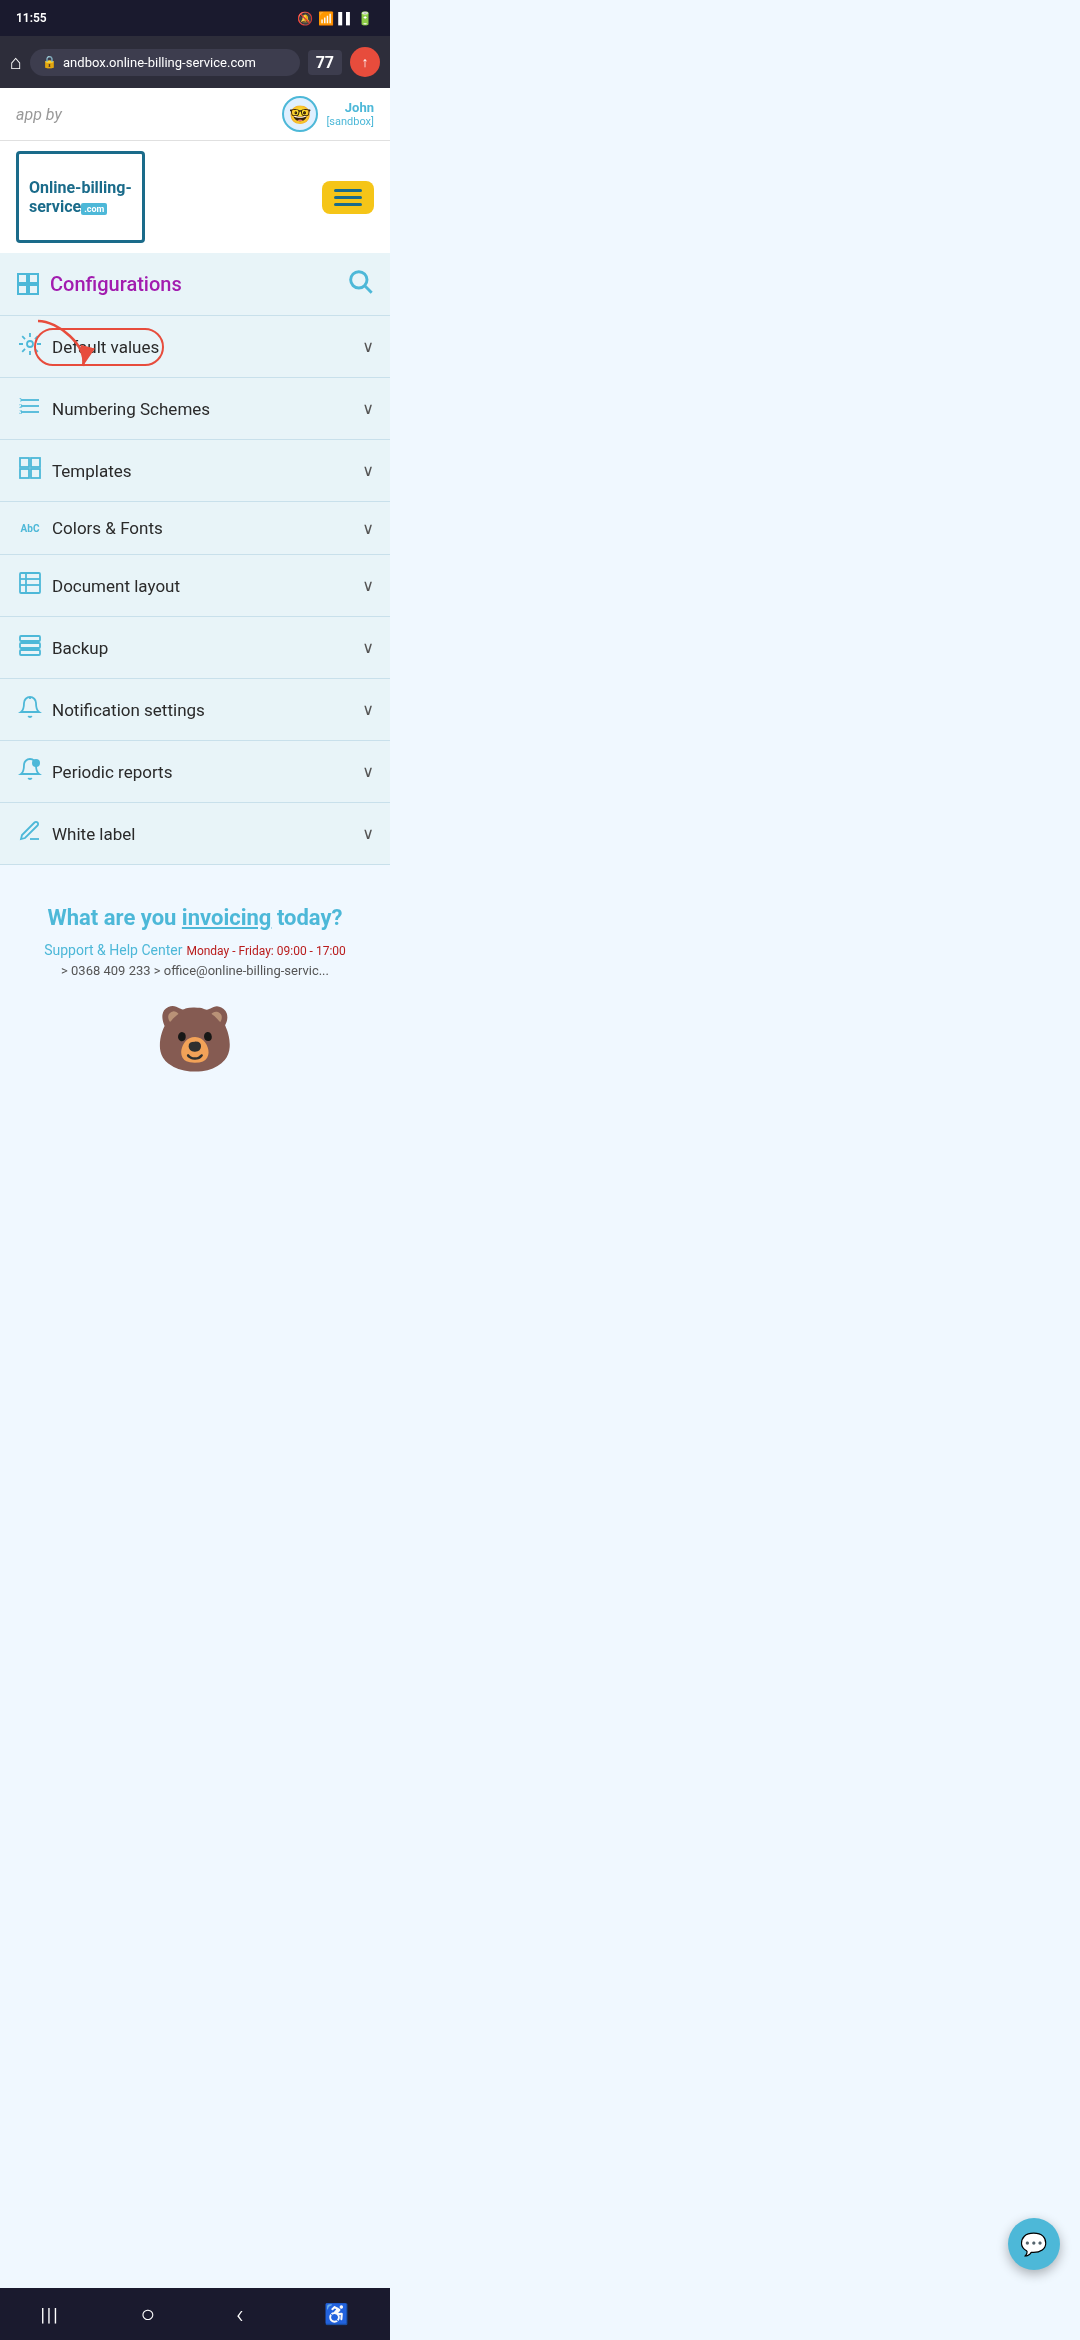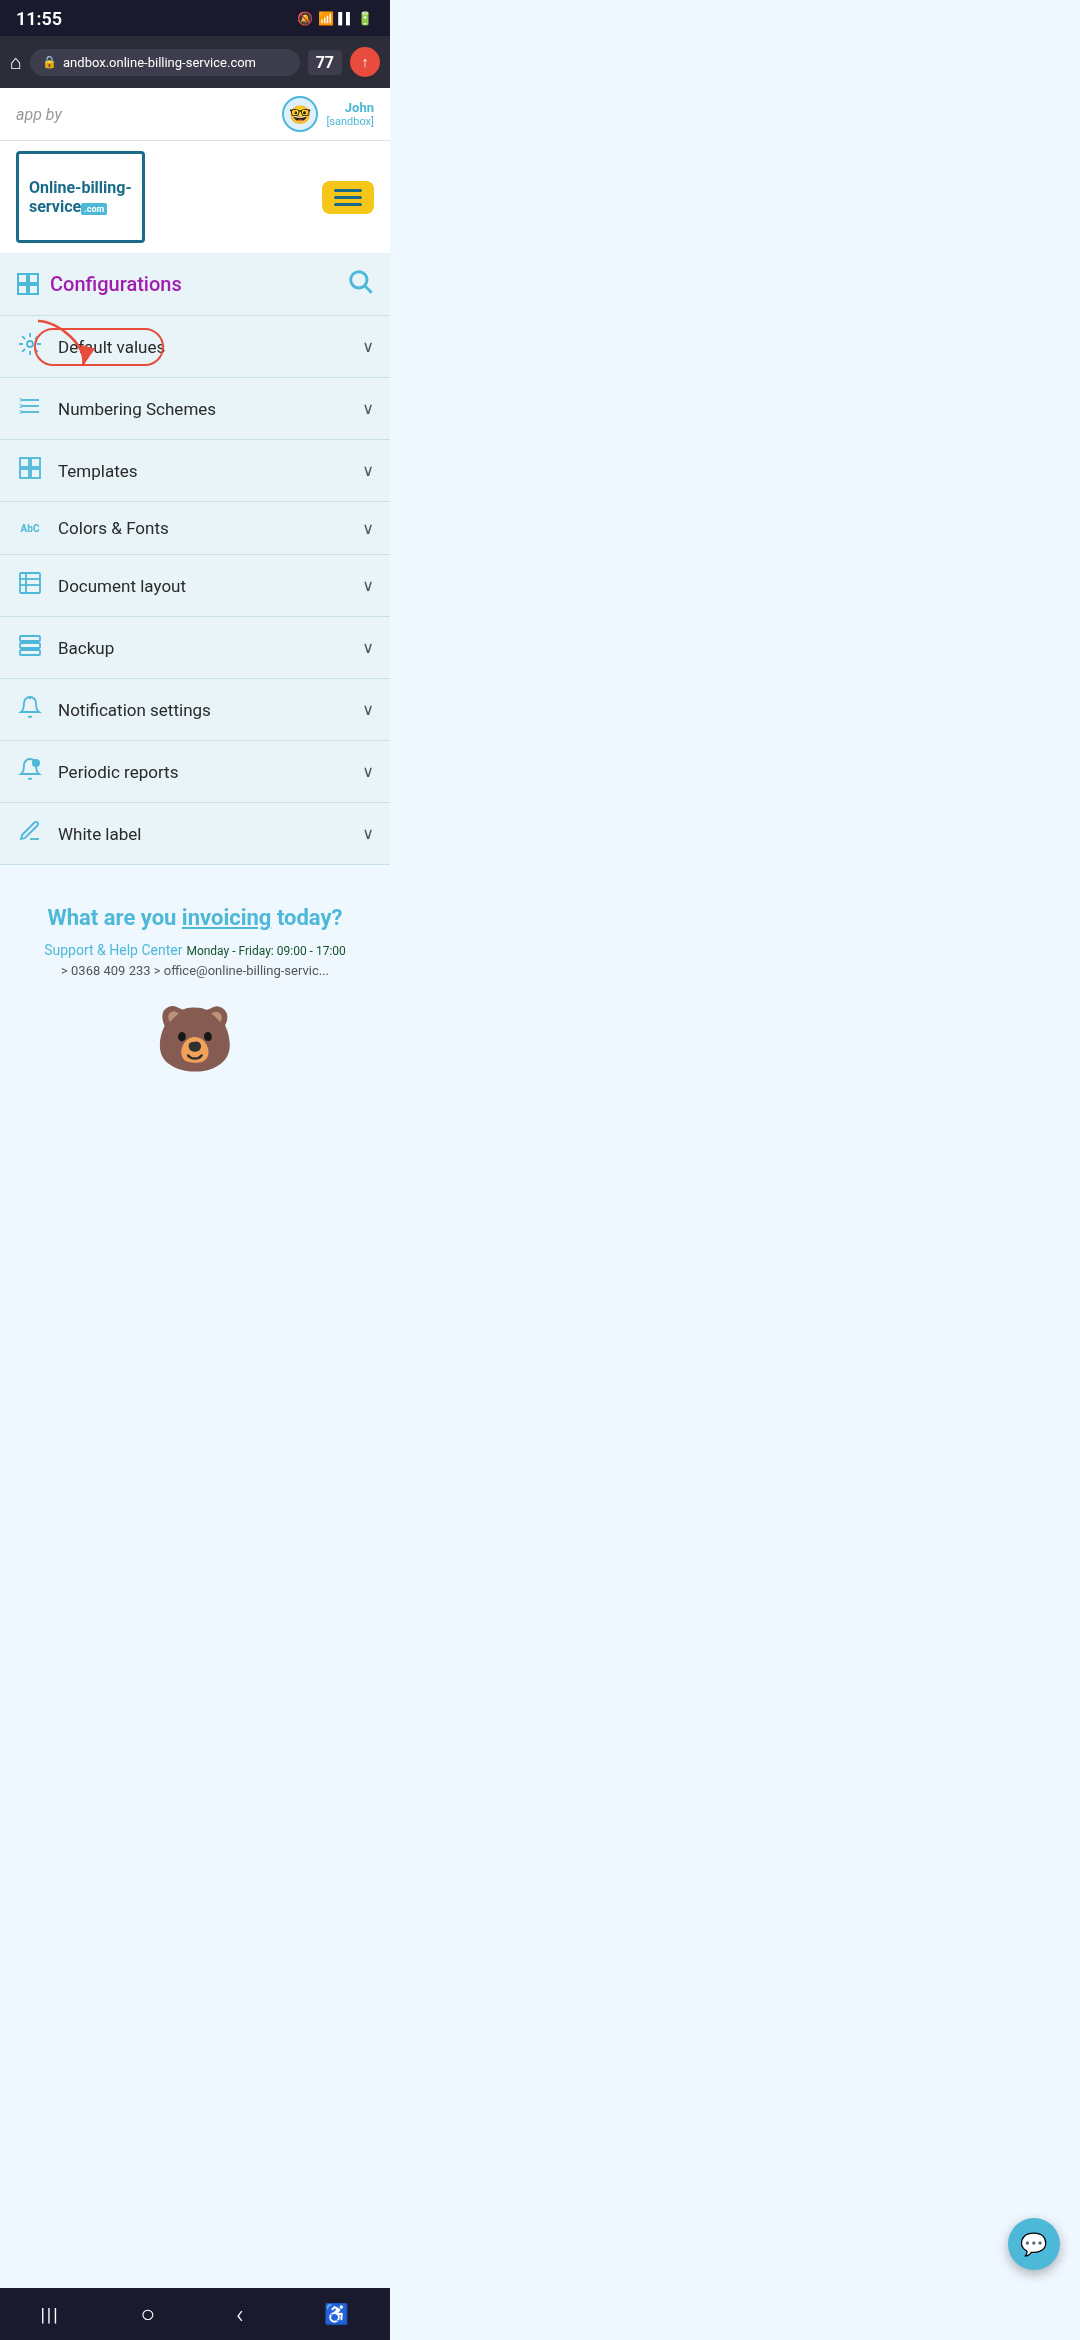--- a/index.html
+++ b/index.html
@@ -17,21 +17,21 @@
     .status-bar {
       background: #1a1a2e;
       color: white;
       display: flex;
       justify-content: space-between;
       align-items: center;
       padding: 6px 16px;
       height: 36px;
     }
     .status-time {
-      font-size: 18px;
+      font-size: 12px;
       font-weight: 600;
     }
     .status-icons {
       display: flex;
       align-items: center;
       gap: 4px;
       font-size: 12px;
     }
 
     
@@ -199,21 +199,21 @@
       padding: 16px 16px;
       display: flex;
       align-items: center;
       justify-content: space-between;
       cursor: pointer;
       position: relative;
     }
     .menu-item-left {
       display: flex;
       align-items: center;
-      gap: 14px;
+      gap: 8px;
     }
     .menu-item-icon {
       color: #4db8d8;
       font-size: 20px;
       width: 28px;
       text-align: center;
     }
     .menu-item-label {
       color: #2a2a2a;
       font-size: 17px;
@@ -254,21 +254,21 @@
     }
     .footer-tagline span {
       text-decoration: underline;
     }
     .footer-support {
       color: #4db8d8;
       font-size: 14px;
       margin-bottom: 6px;
     }
     .footer-support-hours {
-      color: #14532d;
+      color: #b91c1c;
       font-size: 12px;
     }
     .footer-contact {
       color: #555;
       font-size: 13px;
       margin-top: 4px;
     }
 
     
     .chat-button {

